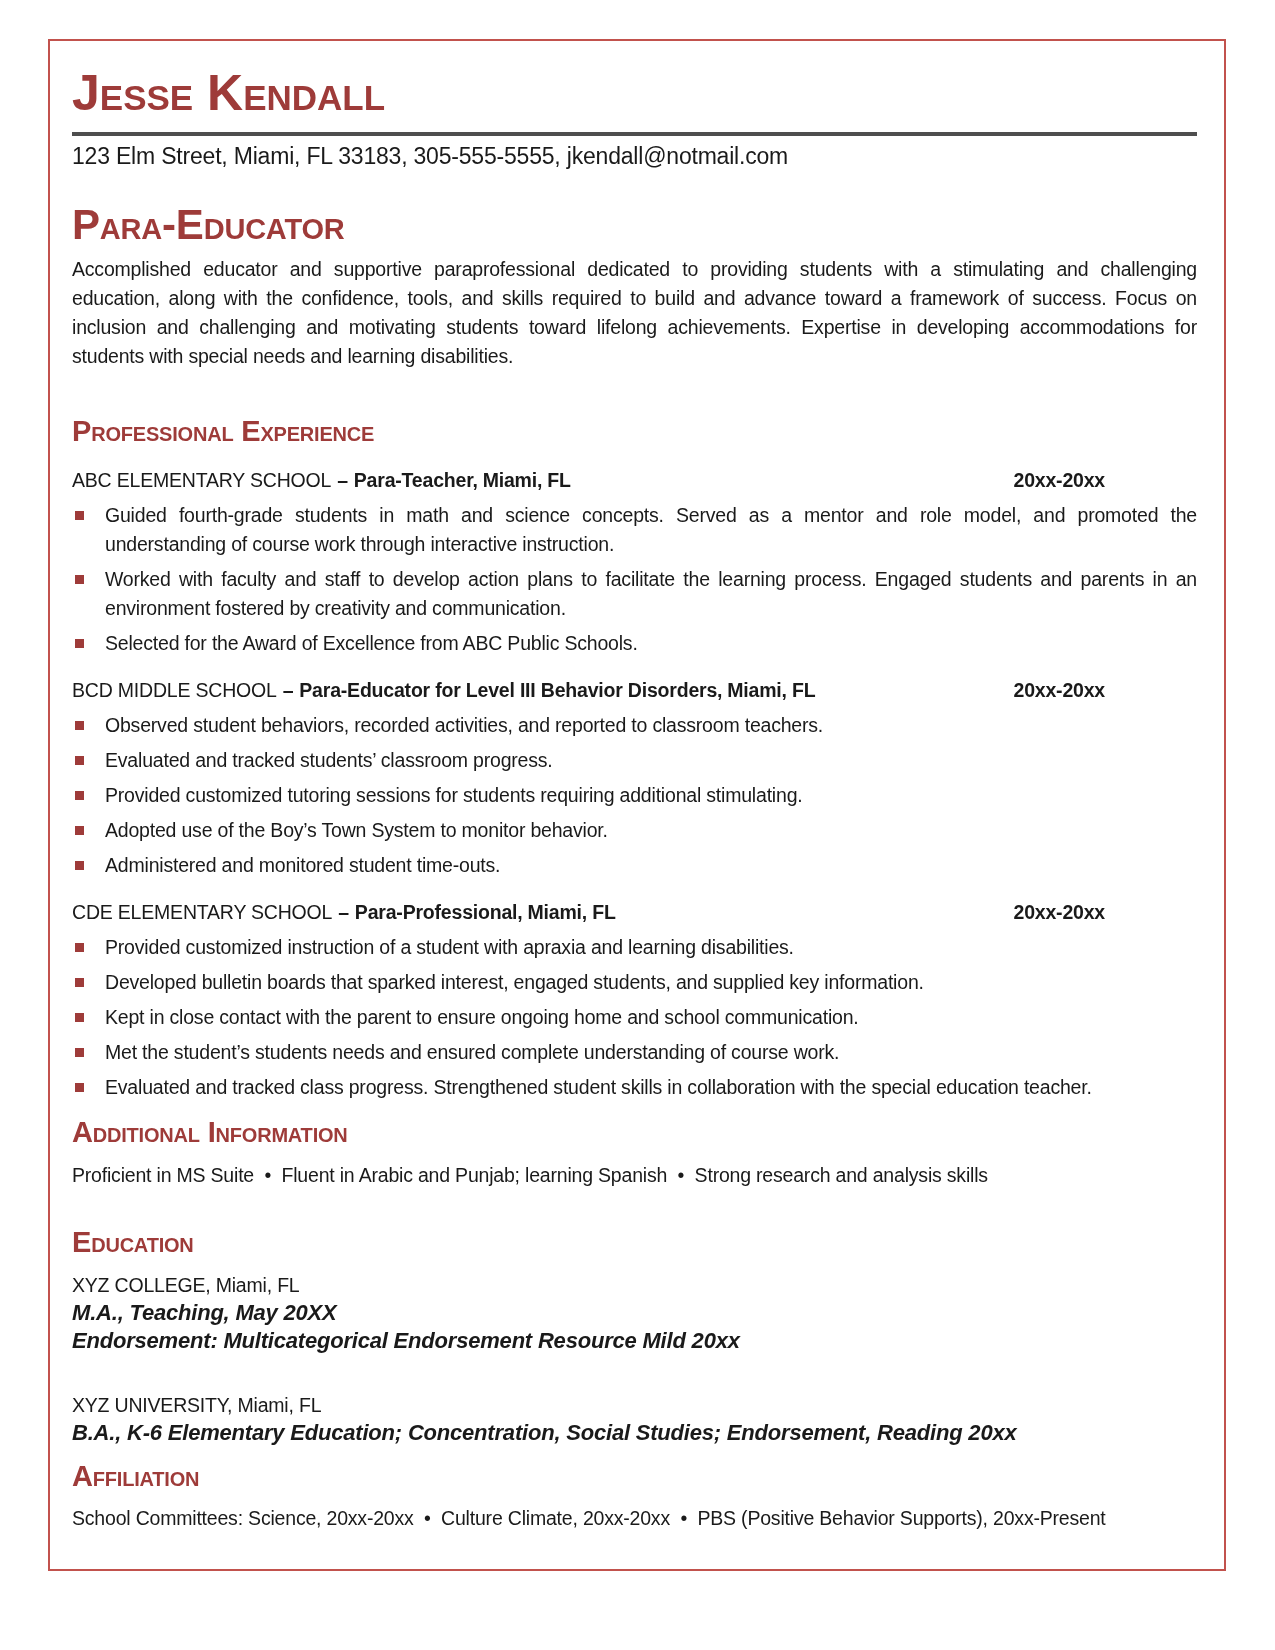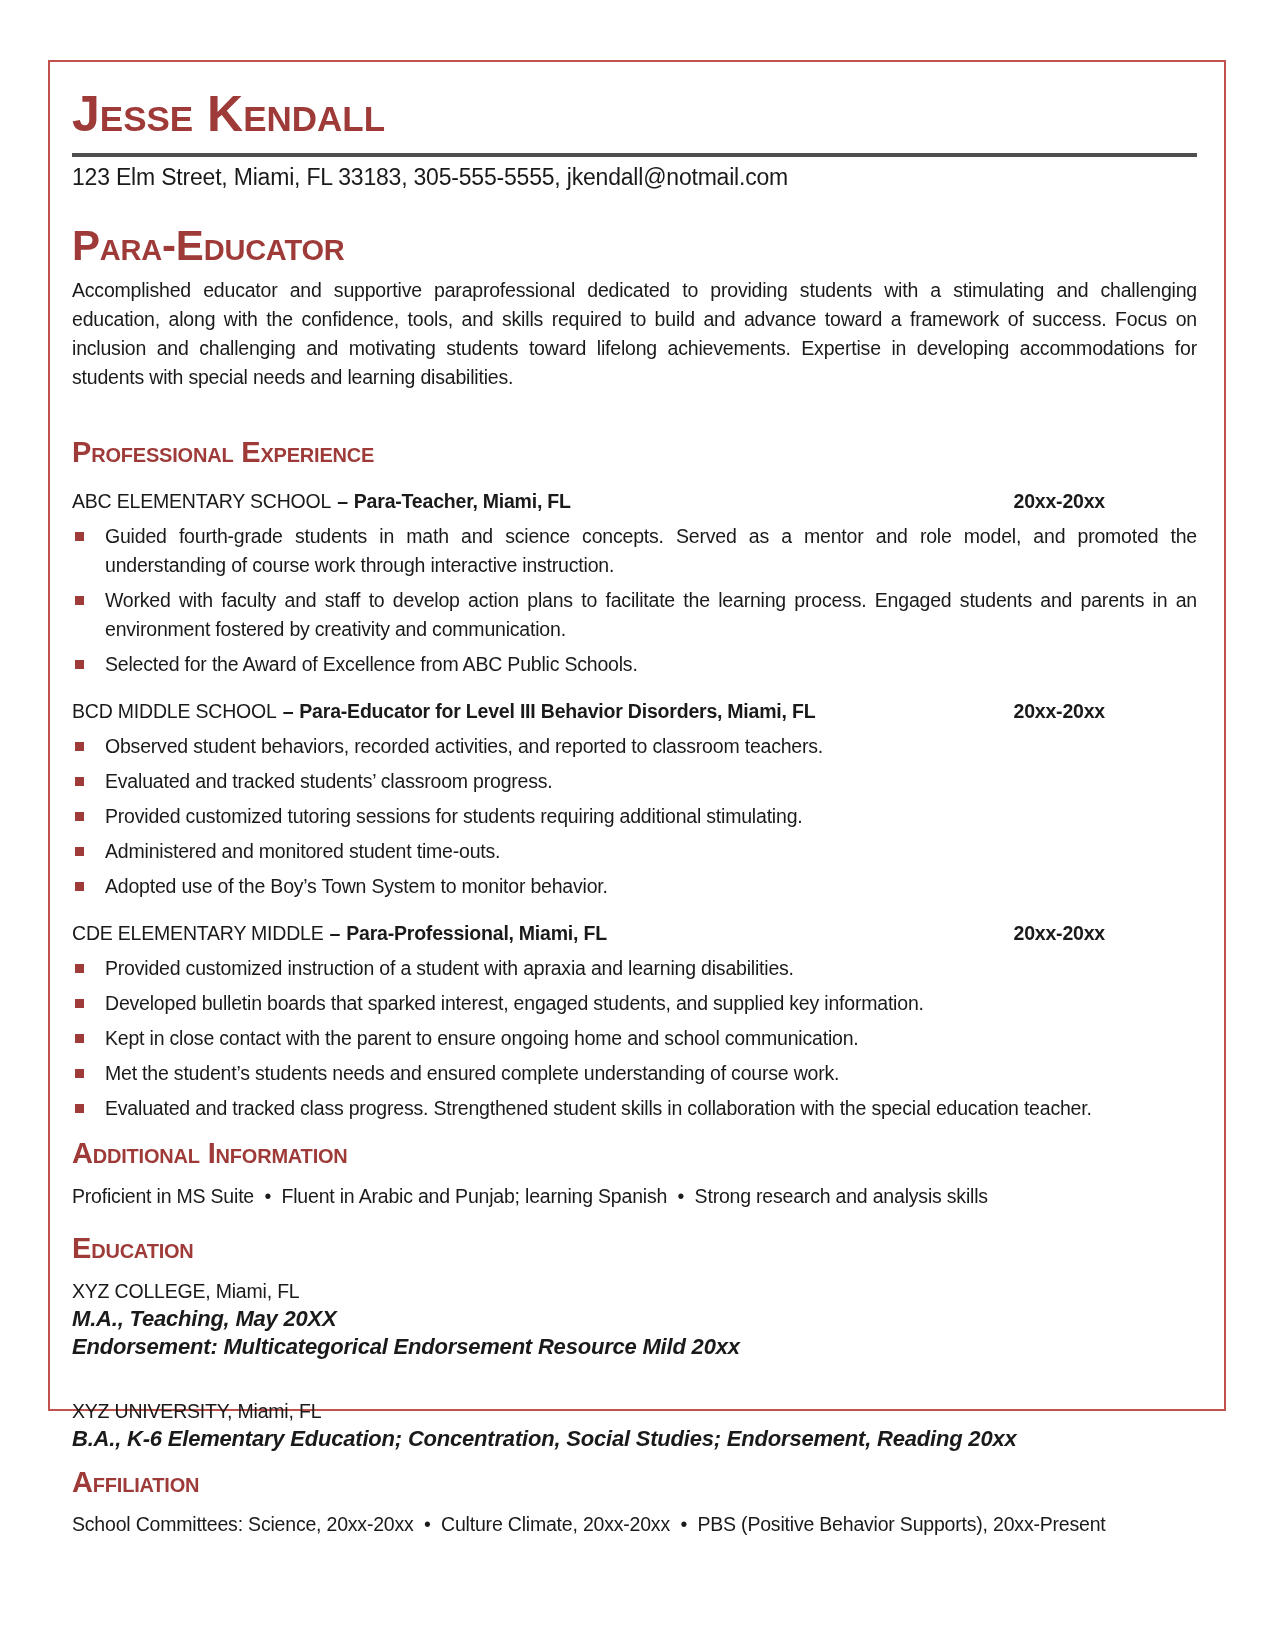--- a/index.html
+++ b/index.html
@@ -9,21 +9,21 @@
     --rule:#4e4e4e;
     --text:#1a1a1a;
   }
   *{box-sizing:border-box;}
   html,body{margin:0;padding:0;}
   body{
     width:1275px;height:1650px;background:#ffffff;position:relative;overflow:hidden;
     font-family:"Liberation Sans",sans-serif;color:var(--text);letter-spacing:-0.2px;
   }
   .frame{
-    position:absolute;left:48px;top:60px;width:1178px;height:1351px;
+    position:absolute;left:48px;top:39px;width:1178px;height:1532px;
     border:2px solid var(--border);
     padding:26px 27px 8px 22px;
   }
   .name{
     margin:0;font-weight:bold;font-size:50px;line-height:1.04;
     font-variant:small-caps;color:var(--accent);letter-spacing:0;
   }
   .name-rule{
     margin-top:13px;height:2px;width:100%;
     border-top:2px solid var(--rule);border-bottom:2px solid var(--rule);
@@ -52,21 +52,21 @@
   .dates{position:absolute;right:92px;top:0;font-weight:bold;}
   ul.bullets{list-style:none;margin:6px 0 0;padding:0;}
   ul.bullets li{
     position:relative;padding-left:33px;margin-bottom:6px;
     font-size:19.5px;line-height:29px;text-align:justify;
   }
   ul.bullets li .sq{
     position:absolute;left:3px;top:10px;width:9px;height:9px;background:var(--accent);
   }
   .sec-heading.additional{margin-top:14px;}
-  .sec-heading.education{margin-top:21px;}
+  .sec-heading.education{margin-top:36px;}
   .sec-heading.affiliation{margin-top:13px;}
   .sub-line{margin:11px 0 0;font-size:19.5px;line-height:29px;white-space:pre-wrap;}
   .edu-list>.edu{margin-top:36px;}
   .edu-list>.edu:first-child{margin-top:12px;}
   .school{margin:0;font-size:19.5px;line-height:28px;}
   .degree{margin:0;font-size:22px;line-height:28px;font-weight:bold;font-style:italic;}
 </style>
 </head>
 <body>
 
@@ -102,28 +102,28 @@
         <div class="job">
           <div class="job-header"><span class="employer">BCD MIDDLE SCHOOL</span><span class="dash">–</span><span class="role">Para-Educator for Level III Behavior Disorders,</span><span class="loc">Miami, FL</span><span class="dates">20xx-20xx</span></div>
           <ul class="bullets">
 
               <li><span class="sq"></span><span>Observed student behaviors, recorded activities, and reported to classroom teachers.</span></li>
 
               <li><span class="sq"></span><span>Evaluated and tracked students’ classroom progress.</span></li>
 
               <li><span class="sq"></span><span>Provided customized tutoring sessions for students requiring additional stimulating.</span></li>
 
+              <li><span class="sq"></span><span>Adopted use of the Boy’s Town System to monitor behavior.</span></li>
+
               <li><span class="sq"></span><span>Administered and monitored student time-outs.</span></li>
-
-              <li><span class="sq"></span><span>Adopted use of the Boy’s Town System to monitor behavior.</span></li>
             </ul>
         </div>
 
         <div class="job">
-          <div class="job-header"><span class="employer">CDE ELEMENTARY MIDDLE</span><span class="dash">–</span><span class="role">Para-Professional,</span><span class="loc">Miami, FL</span><span class="dates">20xx-20xx</span></div>
+          <div class="job-header"><span class="employer">CDE ELEMENTARY SCHOOL</span><span class="dash">–</span><span class="role">Para-Professional,</span><span class="loc">Miami, FL</span><span class="dates">20xx-20xx</span></div>
           <ul class="bullets">
 
               <li><span class="sq"></span><span>Provided customized instruction of a student with apraxia and learning disabilities.</span></li>
 
               <li><span class="sq"></span><span>Developed bulletin boards that sparked interest, engaged students, and supplied key information.</span></li>
 
               <li><span class="sq"></span><span>Kept in close contact with the parent to ensure ongoing home and school communication.</span></li>
 
               <li><span class="sq"></span><span>Met the student’s students needs and ensured complete understanding of course work.</span></li>
 

